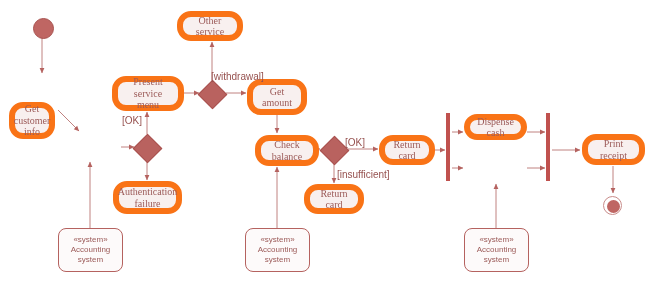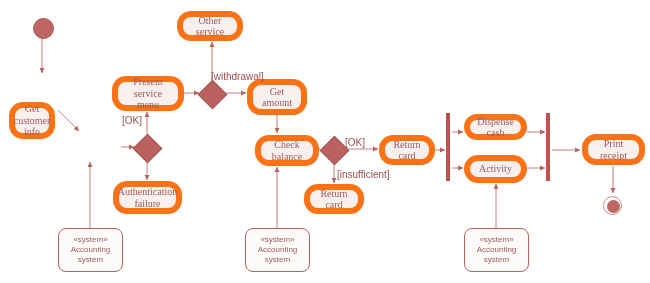--- a/index.html
+++ b/index.html
@@ -207,23 +207,20 @@
   <div class="node" style="left:379px; top:135px; width:56px; height:30px;">
     <span class="node-text">Return card</span>
   </div>
 
   <div class="bar" style="left:446px; top:113px; width:4px; height:68px;"></div>
 
   <div class="node" style="left:464px; top:114px; width:63px; height:26px;">
     <span class="node-text">Dispense cash</span>
   </div>
 
-  <div class="node" style="left:464px; top:155px; width:63px; height:28px;">
-    <span class="node-text">Activity</span>
-  </div>
 
   <div class="bar" style="left:546px; top:113px; width:4px; height:68px;"></div>
 
   <div class="node" style="left:582px; top:134px; width:63px; height:31px;">
     <span class="node-text">Print receipt</span>
   </div>
 
   <div class="final-node" style="left:603px; top:196px; width:19px; height:19px;">
     <div class="final-inner"></div>
   </div>

